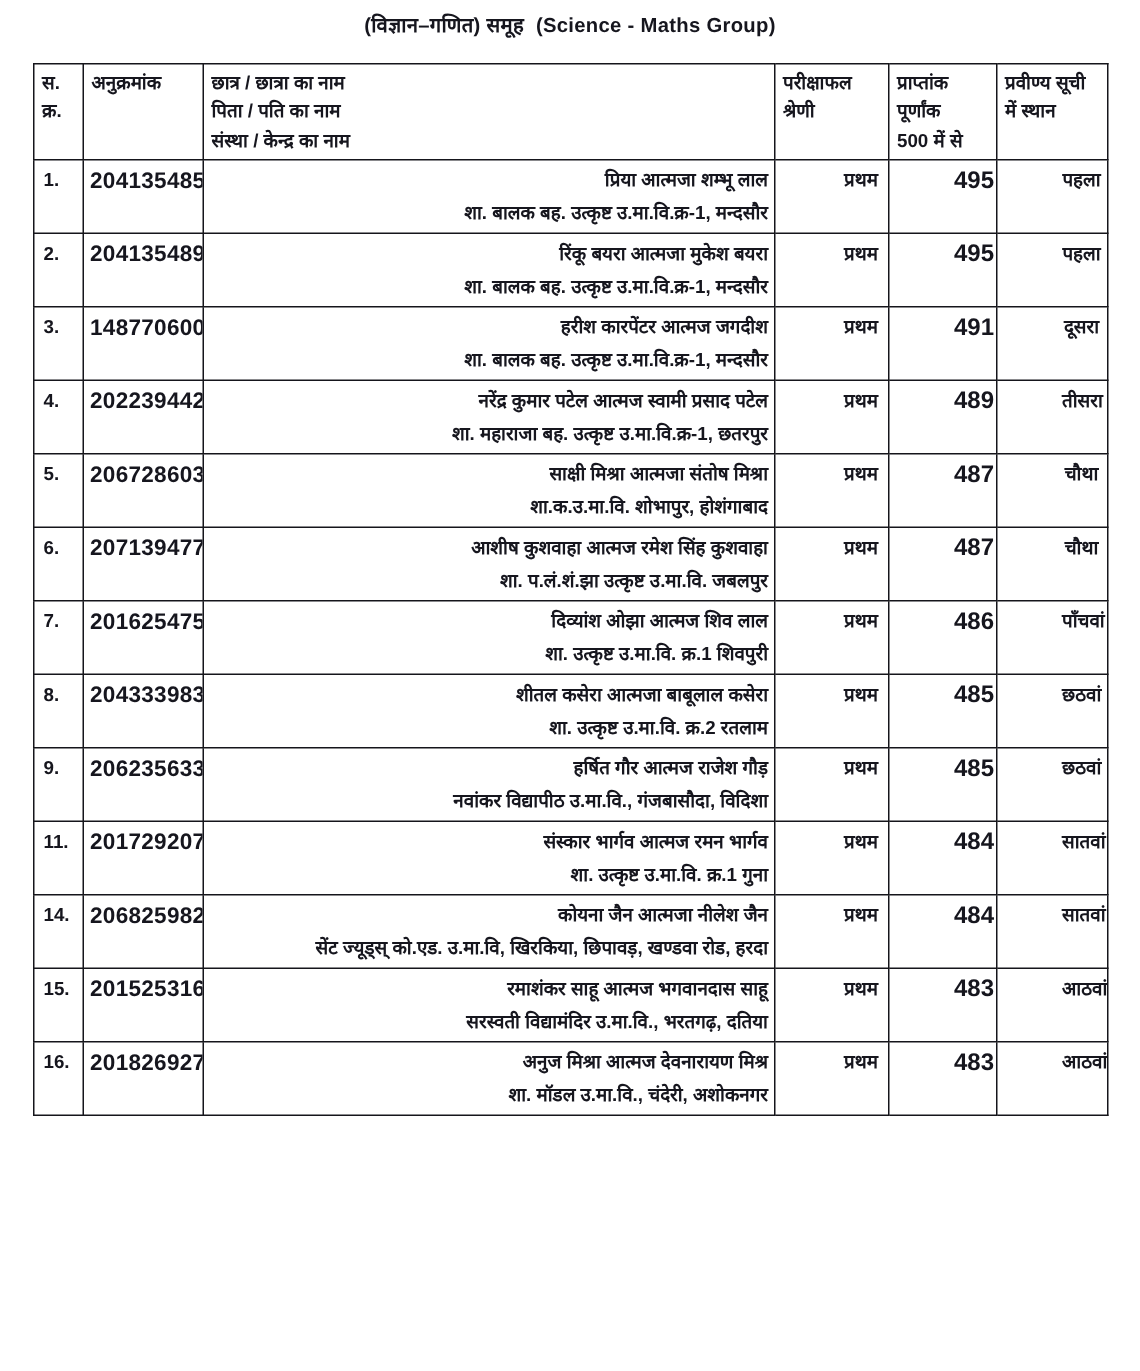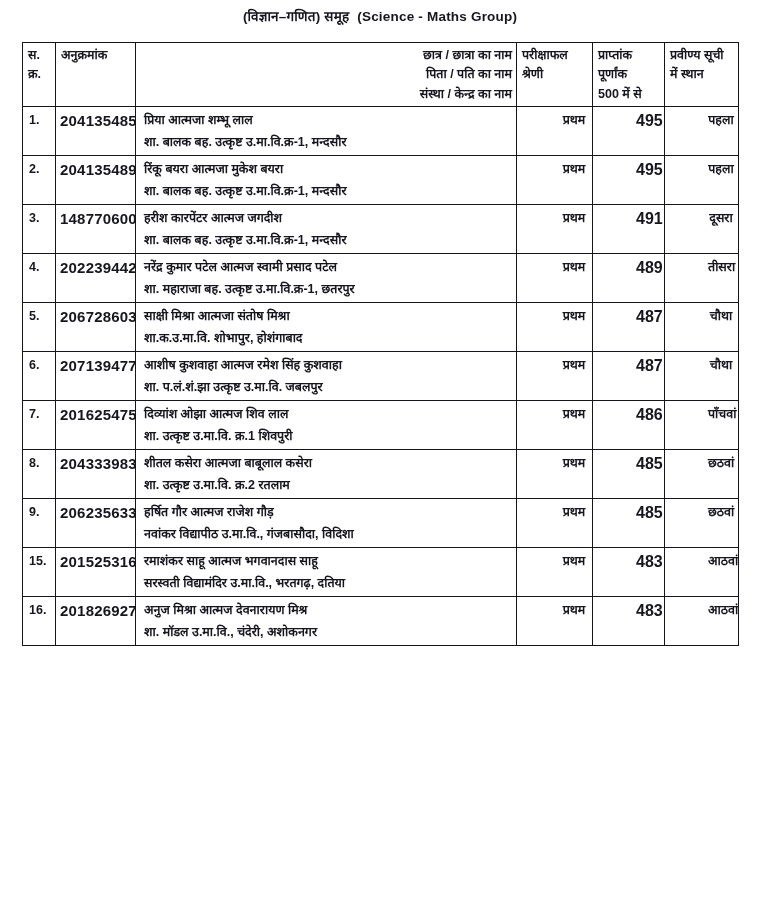--- a/index.html
+++ b/index.html
@@ -35,32 +35,32 @@
   }
   thead th {
     height: 56px;
     font-size: 12.5px;
     font-weight: bold;
     padding: 3px 4px 2px 5px;
     white-space: pre-line;
     line-height: 1.55;
     text-align: left;
   }
-  thead th.center { text-align: right; }
+  thead th.center { text-align: left; }
 
   tbody td {
     height: 42px;
     font-size: 12.5px;
     font-weight: bold;
     padding: 3px 4px 2px 4px;
     line-height: 21px;
   }
   td.c-sno  { text-align: left; padding-left: 6px; }
   td.c-roll { text-align: center; font-size: 15px; letter-spacing: 0.2px; }
-  td.c-name { text-align: left; padding-left: 8px; }
+  td.c-name { text-align: right; padding-left: 8px; }
   td.c-name .inst { margin-top: 1px; }
   td.c-result, td.c-marks, td.c-rank { text-align: center; padding-left: 43px; }
   td.c-marks { font-size: 16px; }
 
   col.w-sno    { width: 33px; }
   col.w-roll   { width: 80px; }
   col.w-name   { width: 381px; }
   col.w-result { width: 76px; }
   col.w-marks  { width: 72px; }
   col.w-rank   { width: 74px; }
@@ -195,20 +195,42 @@
           <td class="c-roll">206235633</td>
           <td class="c-name">
             <div>हर्षित गौर आत्मज राजेश गौड़</div>
             <div class="inst">नवांकर विद्यापीठ उ.मा.वि., गंजबासौदा, विदिशा</div>
           </td>
           <td class="c-result">प्रथम</td>
           <td class="c-marks">485</td>
           <td class="c-rank">छठवां</td>
         </tr>
         <tr>
+          <td class="c-sno">11.</td>
+          <td class="c-roll">201729207</td>
+          <td class="c-name">
+            <div>संस्कार भार्गव आत्मज रमन भार्गव</div>
+            <div class="inst">शा. उत्कृष्ट उ.मा.वि. क्र.1 गुना</div>
+          </td>
+          <td class="c-result">प्रथम</td>
+          <td class="c-marks">484</td>
+          <td class="c-rank">सातवां</td>
+        </tr>
+        <tr>
+          <td class="c-sno">14.</td>
+          <td class="c-roll">206825982</td>
+          <td class="c-name">
+            <div>कोयना जैन आत्मजा नीलेश जैन</div>
+            <div class="inst">सेंट ज्यूड्स् को.एड. उ.मा.वि, खिरकिया, छिपावड़, खण्डवा रोड, हरदा</div>
+          </td>
+          <td class="c-result">प्रथम</td>
+          <td class="c-marks">484</td>
+          <td class="c-rank">सातवां</td>
+        </tr>
+        <tr>
           <td class="c-sno">15.</td>
           <td class="c-roll">201525316</td>
           <td class="c-name">
             <div>रमाशंकर साहू आत्मज भगवानदास साहू</div>
             <div class="inst">सरस्वती विद्यामंदिर उ.मा.वि., भरतगढ़, दतिया</div>
           </td>
           <td class="c-result">प्रथम</td>
           <td class="c-marks">483</td>
           <td class="c-rank">आठवां</td>
         </tr>

